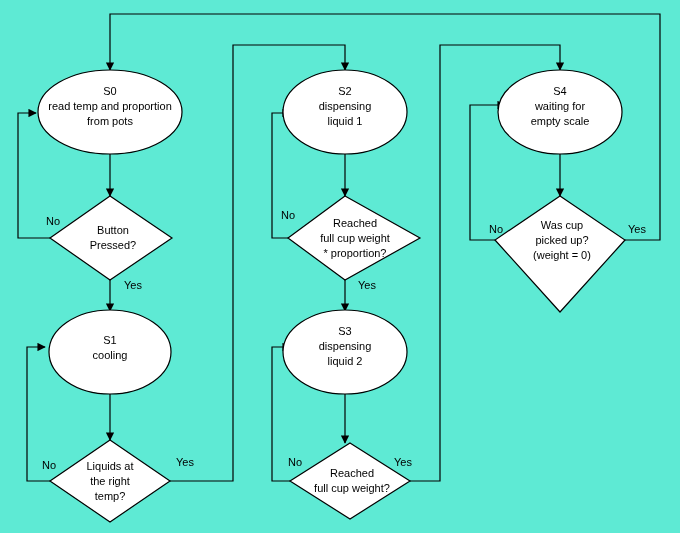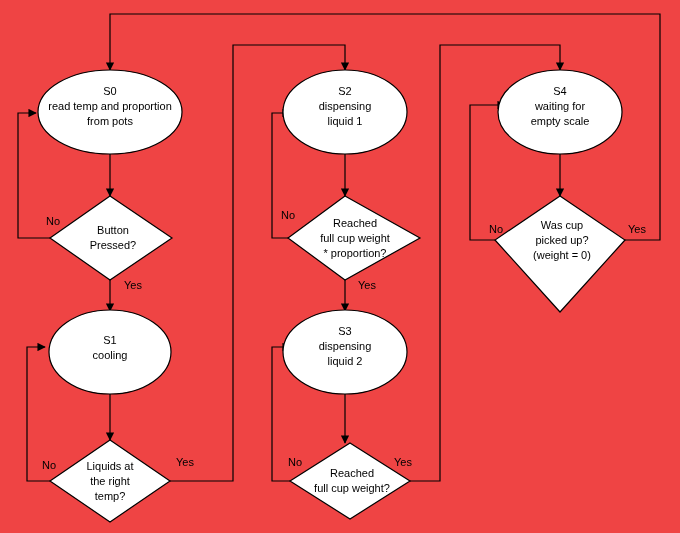--- a/index.html
+++ b/index.html
@@ -4,21 +4,21 @@
 <style>
   html, body {
     margin: 0;
     padding: 0;
     background: #ffffff;
   }
   #flowchart-canvas {
     position: relative;
     width: 680px;
     height: 533px;
-    background: #ef4444;
+    background: #5eead4;
     font-family: "Liberation Sans", sans-serif;
     overflow: hidden;
   }
   #flow-svg {
     position: absolute;
     top: 0;
     left: 0;
     width: 680px;
     height: 533px;
   }

